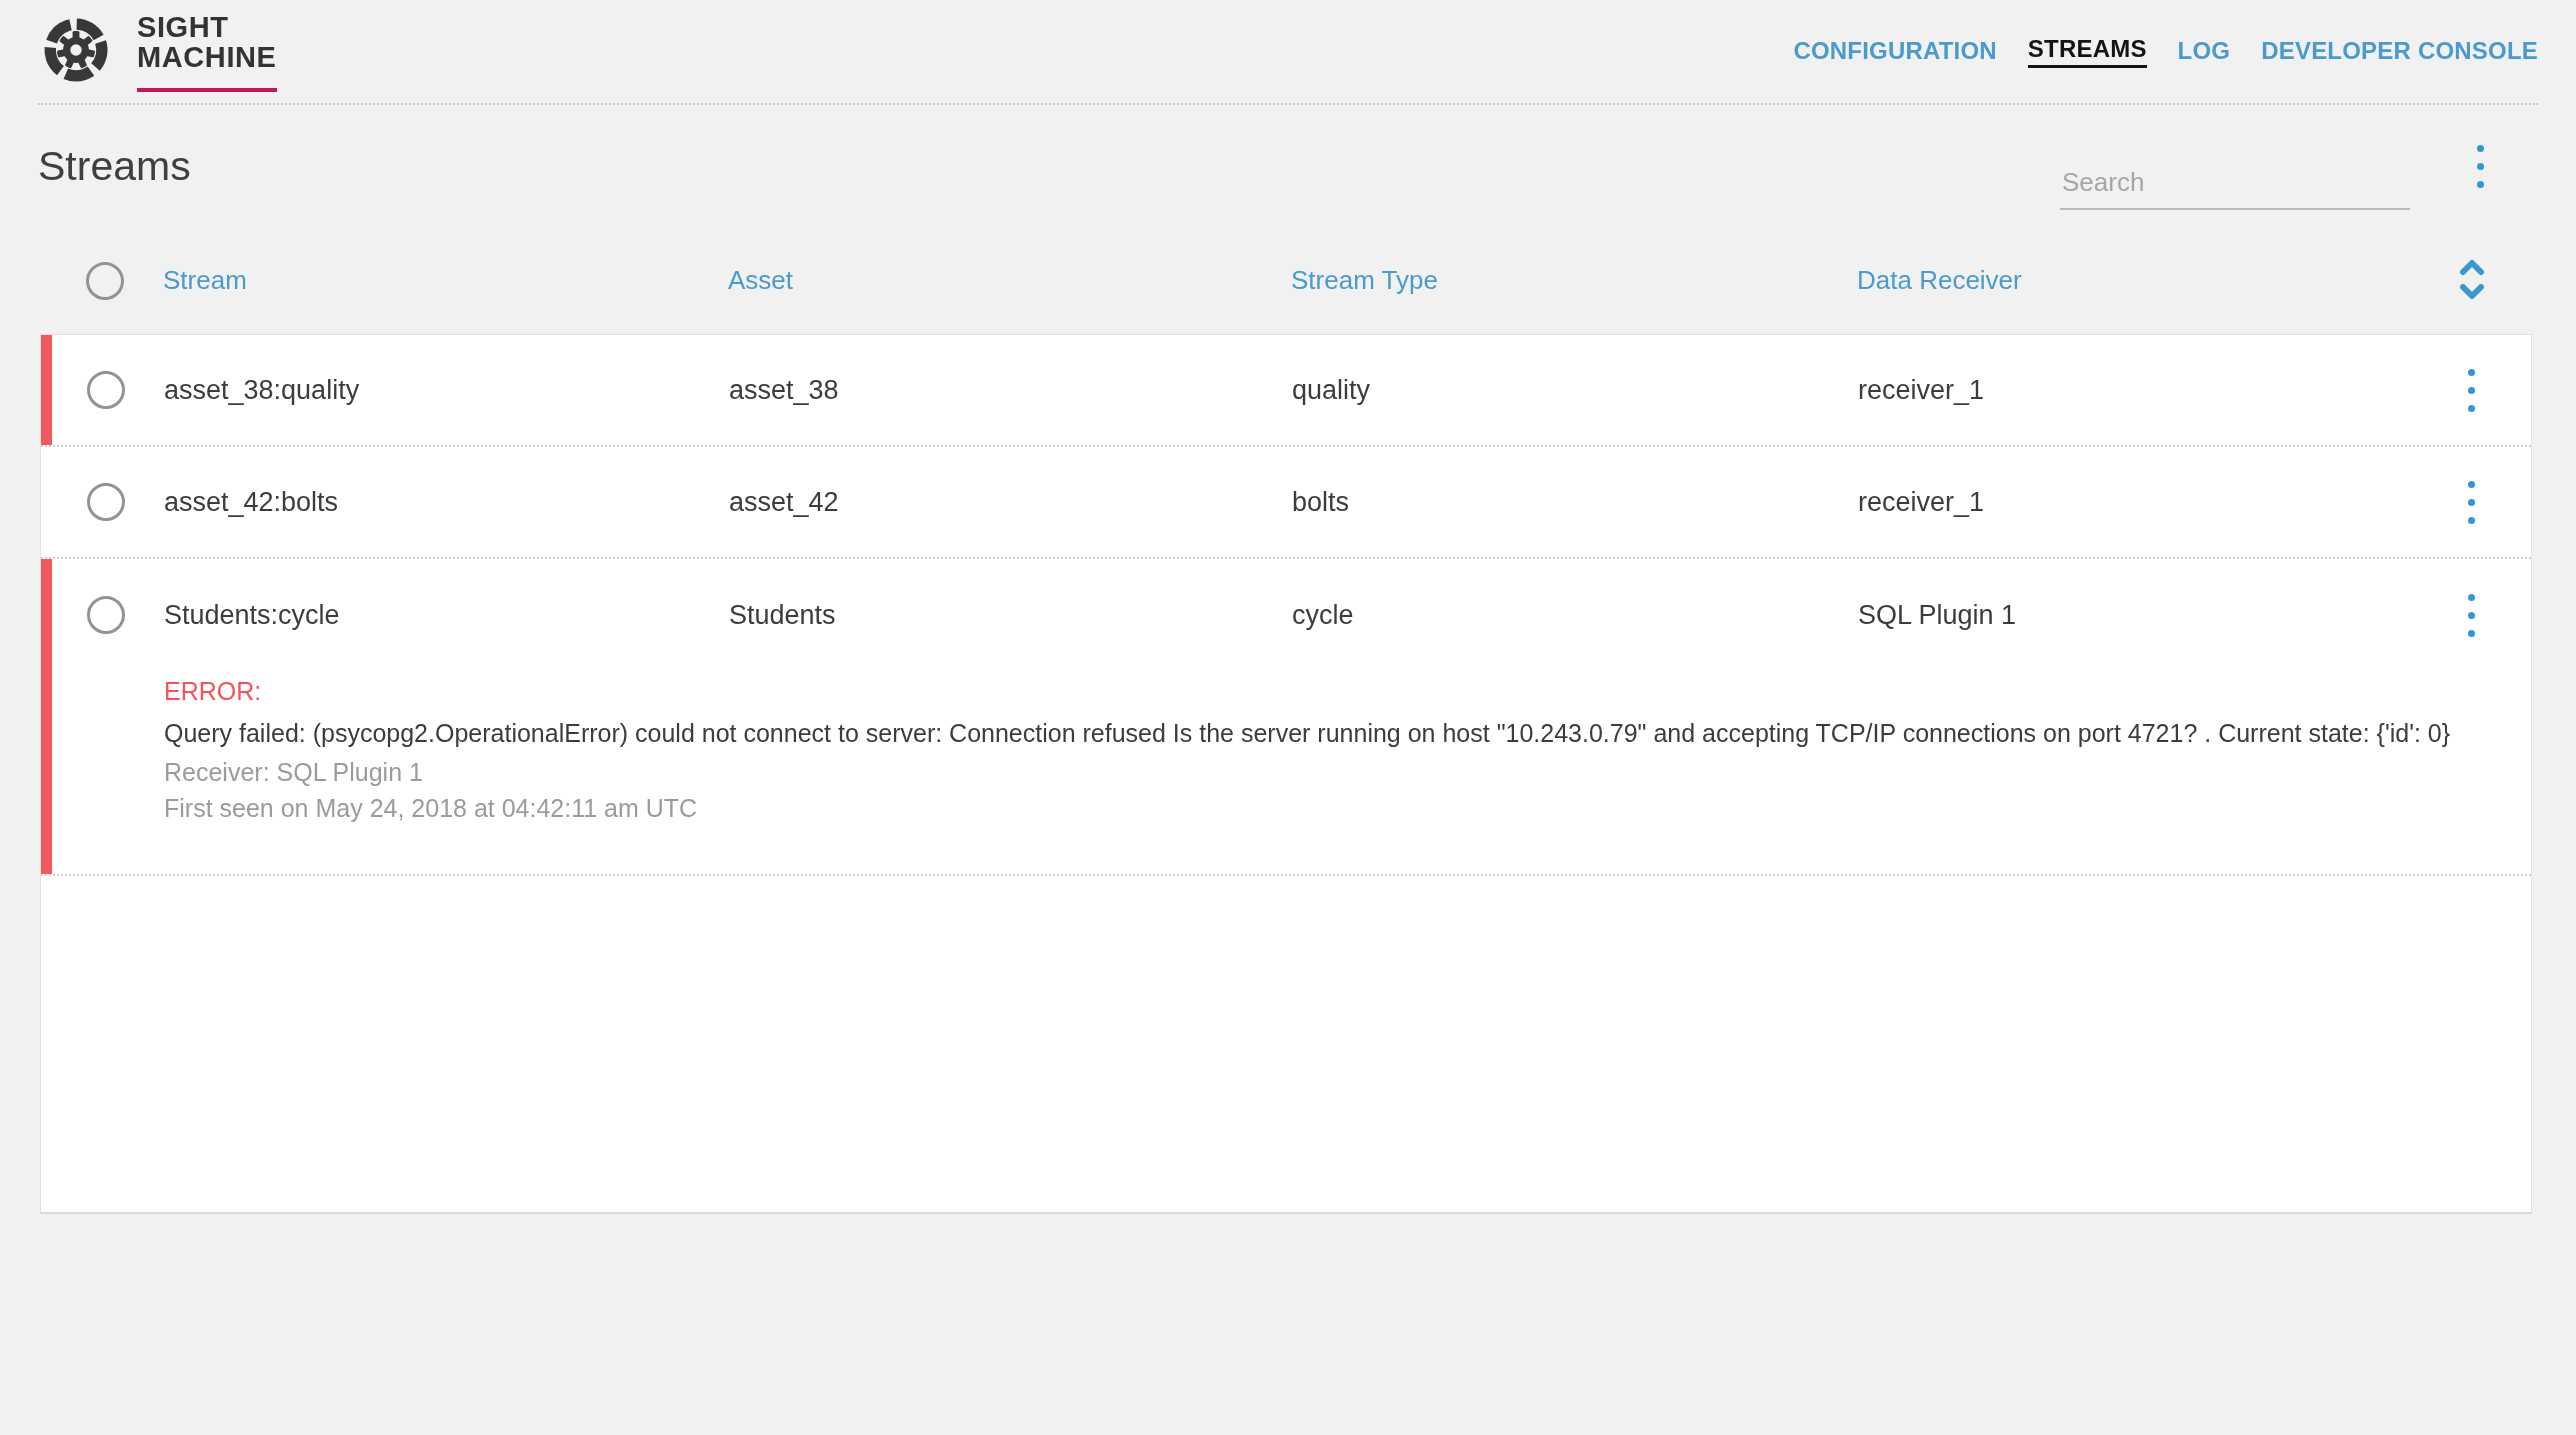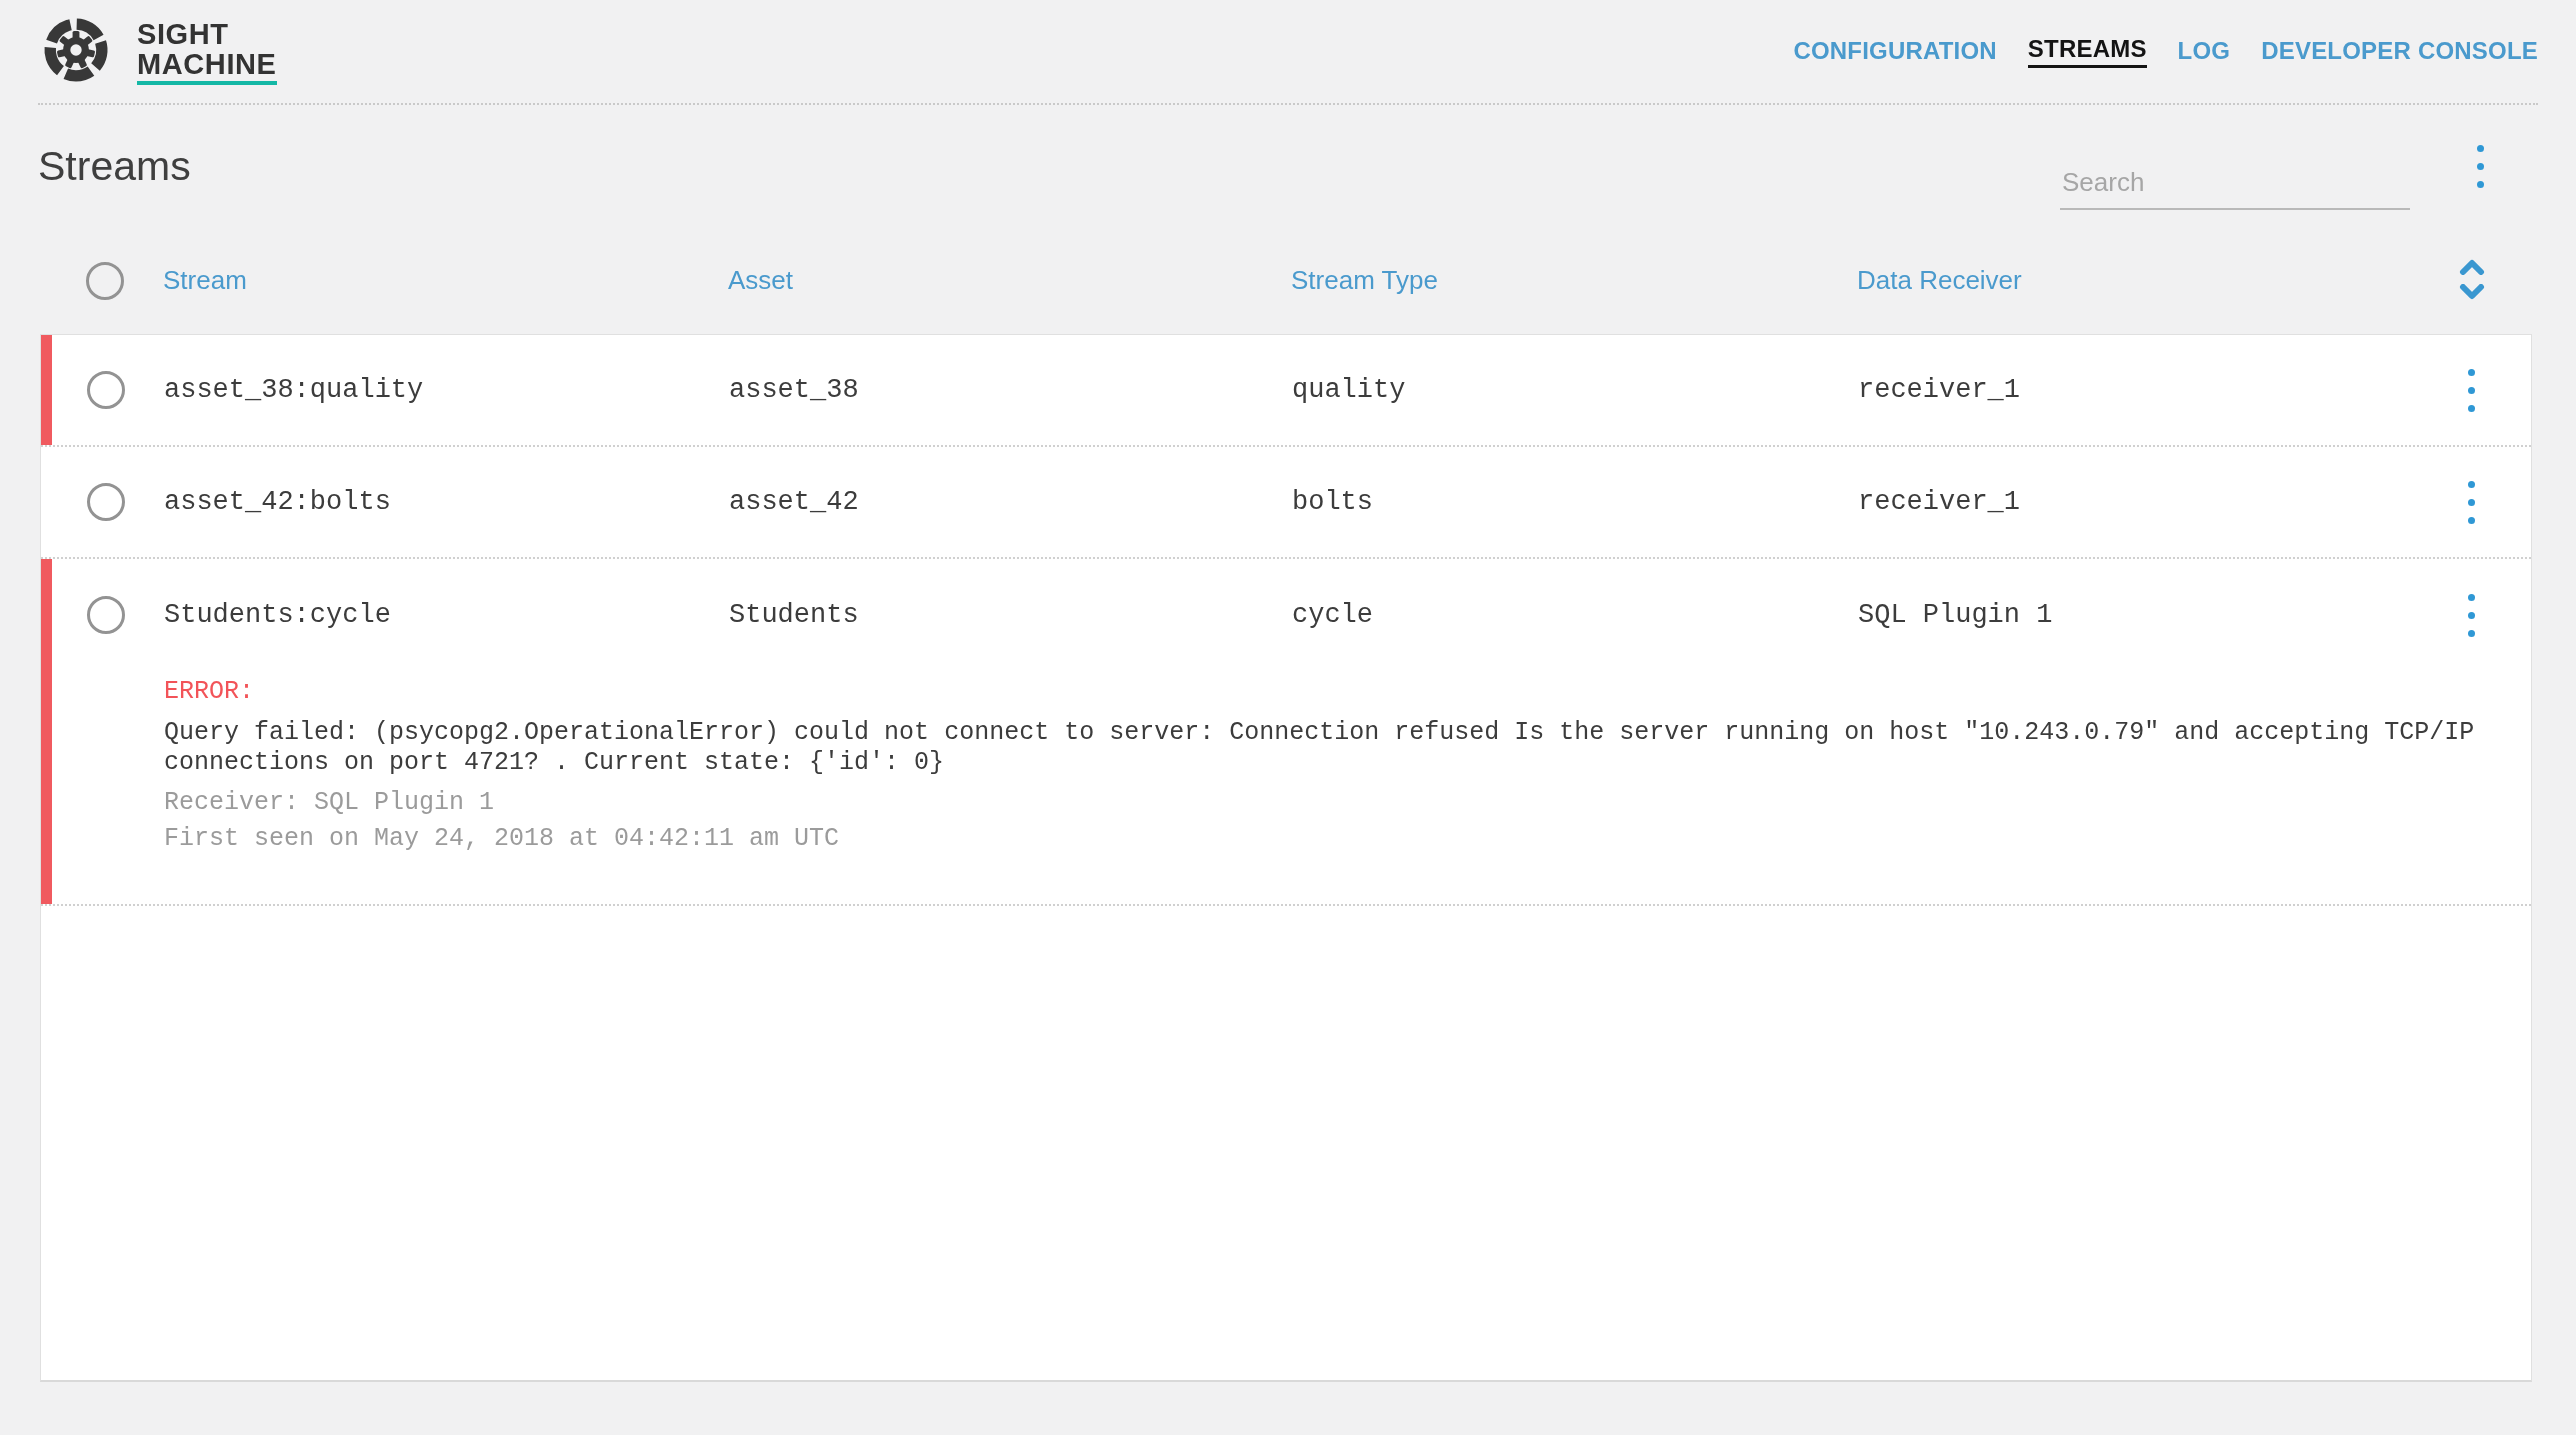--- a/index.html
+++ b/index.html
@@ -5,21 +5,21 @@
   * { margin:0; padding:0; box-sizing:border-box; }
   html,body { width:2576px; height:1435px; background:#f1f1f2; overflow:hidden;
               font-family:"Liberation Sans", sans-serif; }
 
   
   .page-header { height:105px; margin:0 38px; border-bottom:2px dotted #c9c9c9;
                  display:flex; align-items:center; justify-content:space-between; }
   .brand { display:flex; align-items:center; gap:23px; cursor:pointer; }
   .brand-text { font-size:29px; font-weight:700; line-height:30px; color:#333;
                 letter-spacing:0.6px; }
-  .brand-line2 { display:inline-block; border-bottom:4px solid #14b8a6; padding-bottom:2px; }
+  .brand-line2 { display:inline-block; border-bottom:4px solid #be185d; padding-bottom:16px; }
   .top-nav { display:flex; align-items:center; gap:31px;margin-left:36px; }
   .nav-item { font-size:24px; font-weight:700; color:#4a9acd; text-decoration:none;
               letter-spacing:0.2px; padding-bottom:2px; }
   .nav-item.active { color:#141414; border-bottom:3px solid #141414; }
 
   
   .toolbar { margin:0 38px; height:122px; display:flex; align-items:center;
              justify-content:space-between; }
   .page-title { font-size:41px; font-weight:400; color:#3f3f3f; }
   .toolbar-right { display:flex; align-items:center; gap:50px; }
@@ -37,22 +37,22 @@
   .grid-cols { display:grid;
                grid-template-columns:123px 565px 563px 566px 1fr 120px;
                align-items:center; }
   .table-header { margin:0 44px 0 40px; height:107px; }
   .col-label { font-size:26px; color:#4a9acd; }
   .circle { width:38px; height:38px; border:3px solid #939393; border-radius:50%;
             margin-left:46px; background:transparent; cursor:pointer; }
   .sort-btn { background:none; border:none; cursor:pointer; justify-self:center;
               display:flex; flex-direction:column; align-items:center; gap:6px; padding:0; }
 
-  .card { margin:0 44px 0 40px; height:1048px; background:#fff;
-          border:1px solid #e0e0e0; border-bottom:2px solid #d9d9d9;font-family:Liberation Mono, monospace; }
+  .card { margin:0 44px 0 40px; height:880px; background:#fff;
+          border:1px solid #e0e0e0; border-bottom:2px solid #d9d9d9; }
   .row { height:112px; position:relative; border-bottom:2px dotted #d0d0d0; }
   .row-group { position:relative; border-bottom:2px dotted #d0d0d0; }
   .row-group .row { border-bottom:none; }
   .flagged::before { content:""; position:absolute; left:0; top:0; bottom:0;
                      width:11px; background:#f05a5f; }
   .cell { font-size:27px; color:#3c3c3c; }
   .row .kebab-btn { justify-self:center; }
 
   .error-block { padding:6px 28px 44px 123px; }
   .error-label { font-size:25px; color:#f25358; margin-bottom:12px; }

